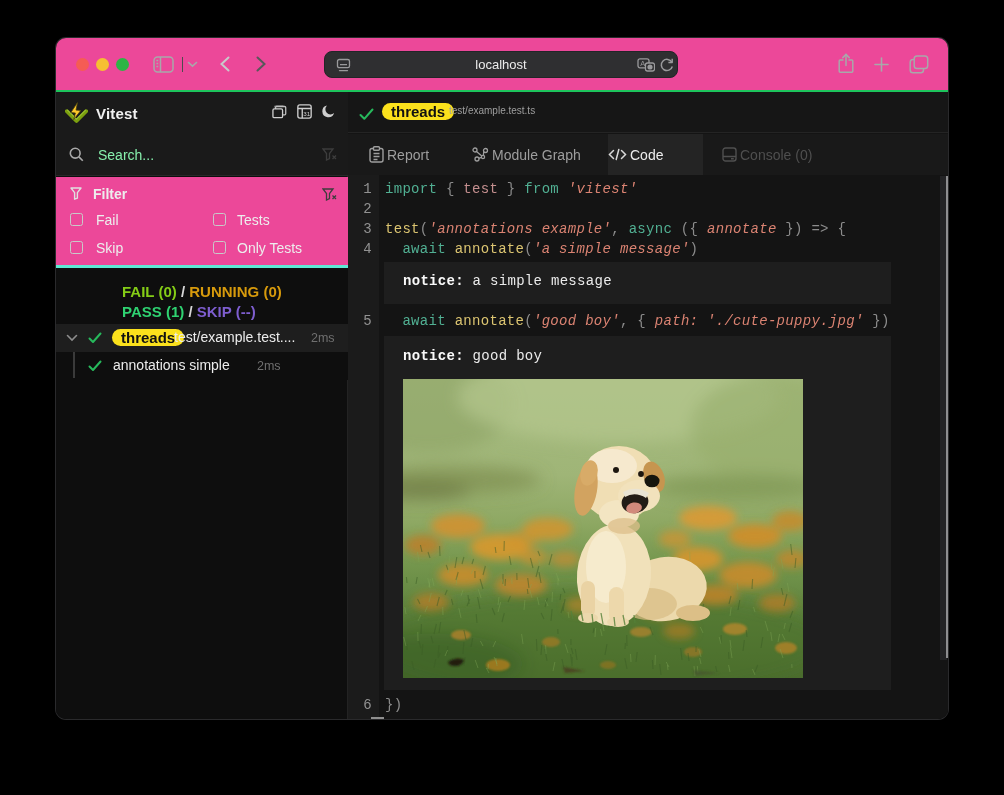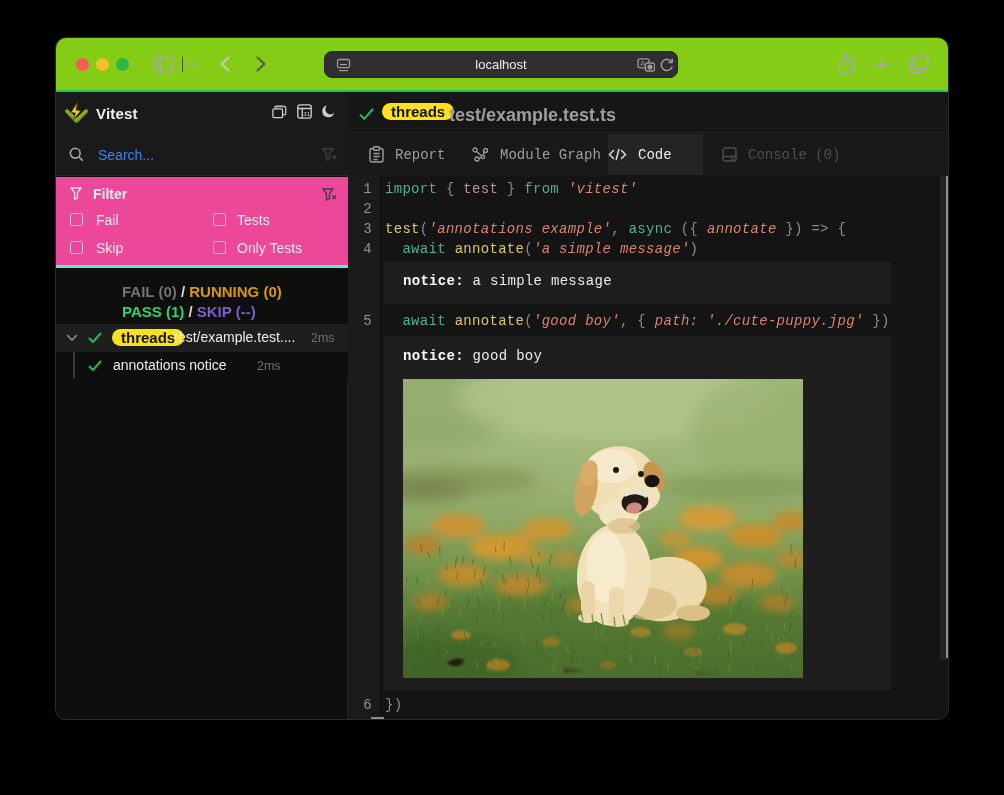--- a/index.html
+++ b/index.html
@@ -2,59 +2,59 @@
 <html><head>
 <meta charset="utf-8">
 <style>
   * { margin:0; padding:0; box-sizing:border-box; }
   html,body { width:1004px; height:795px; background:#000; overflow:hidden;
     font-family:"Liberation Sans", sans-serif; }
   .window { position:absolute; left:56px; top:38px; width:892px; height:681px;
     border-radius:10px; overflow:hidden; background:#141414;
     box-shadow:0 0 0 1px rgba(120,120,125,0.35); }
   
-  .titlebar { position:absolute; left:0; top:0; width:892px; height:52px; background:#84cc16; }
+  .titlebar { position:absolute; left:0; top:0; width:892px; height:52px; background:#ec4899; }
   .tl { position:absolute; top:19.5px; width:13px; height:13px; border-radius:50%; }
   .tl.r { left:19.5px; background:#f55c54; }
   .tl.y { left:39.5px; background:#f6bf32; }
   .tl.g { left:59.5px; background:#2db545; }
   .greenline { position:absolute; left:0; top:52px; width:892px; height:2px; background:#1dc45c; }
   .ticon { position:absolute; color:#a5a5a7; }
   
   .urlbar { position:absolute; left:268px; top:12.5px; width:354px; height:27px;
     background:#2f2f31; border:1px solid #242428; border-radius:8px; }
   .urltext { position:absolute; left:0; right:0; top:5.5px; text-align:center;
     font-size:13px; color:#ececec; }
   
   .app { position:absolute; left:0; top:54px; width:892px; height:627px; background:#0e0e0e; }
   .sidebar { position:absolute; left:0; top:0; width:292px; height:627px; background:#0e0e0e; border-right:1px solid #232323; }
   .sb-header { position:absolute; left:0; top:0; width:292px; height:51px; background:#1a1a1a; border-bottom:1px solid #282828; }
   .vitest-t { position:absolute; left:40px; top:13px; font-size:15px; font-weight:700; color:#f1f1f1; letter-spacing:.2px; }
   .sb-search { position:absolute; left:0; top:42px; width:292px; height:42px; background:#1a1a1a; border-bottom:1px solid #282828; }
-  .search-ph { position:absolute; left:42px; top:13px; font-size:14px; color:#3b82f6; }
+  .search-ph { position:absolute; left:42px; top:13px; font-size:14px; color:#86efac; }
   .sb-filter { position:absolute; left:0; top:85px; width:292px; height:91px; background:#ec4899; border-bottom:3px solid #5eead4; }
   .filter-t { position:absolute; left:37px; top:9px; font-size:14px; font-weight:700; color:#ededed; }
   .cb { position:absolute; width:13px; height:13px; border:1.5px solid #c9c9c9; border-radius:2.5px; background:transparent; }
   .cb-l { position:absolute; font-size:14px; color:#ededed; }
   
   .counts { position:absolute; left:0; top:176px; width:292px; height:56px; background:#0e0e0e; font-size:15px; font-weight:700; }
   .counts div { position:absolute; left:66px; white-space:nowrap; }
-  .c-fail { color:#737373; } .c-run { color:#d79a0c; } .c-pass { color:#2fd271; } .c-skip { color:#7e5ecf; } .c-sep { color:#d8d8d8; }
+  .c-fail { color:#84cc16; } .c-run { color:#d79a0c; } .c-pass { color:#2fd271; } .c-skip { color:#7e5ecf; } .c-sep { color:#d8d8d8; }
   
   .trow1 { position:absolute; left:0; top:232px; width:292px; height:28px; background:#1e1e1e; }
   .trow2 { position:absolute; left:0; top:260px; width:292px; height:28px; background:#0e0e0e; }
   .pill { display:inline-block; background:#fbe11c; color:#111; font-size:15px; font-weight:700;
     border-radius:9px; padding:2.5px 9px 2.5px 9px; line-height:12px; }
   .fname { font-size:14px; color:#ececec; }
   .ms { font-size:12.5px; color:#6f6f6f; }
   
   .main { position:absolute; left:292px; top:0; width:600px; height:627px; background:#141414; }
   .topbar { position:absolute; left:0; top:0; width:600px; height:41px; background:#161616; border-bottom:1px solid #242424; }
   .tabs { position:absolute; left:0; top:42px; width:600px; height:41px; background:#191919; }
-  .tab { position:absolute; top:0; height:41px; display:flex; align-items:center; gap:11px; font-size:14px; color:#9e9e9e;font-family:Liberation Mono, monospace; }
+  .tab { position:absolute; top:0; height:41px; display:flex; align-items:center; gap:3px; font-size:14px; color:#9e9e9e; }
   .tab.active { background:#242424; color:#ededed; }
   
   .code { position:absolute; left:0; top:83px; width:600px; height:544px; background:#141414;
     font-family:"Liberation Mono", monospace; font-size:14px; letter-spacing:0.3px; }
   .cl { position:absolute; height:20px; line-height:20px; white-space:pre; }
   .lnum { position:absolute; width:24px; text-align:right; color:#929292; height:20px; line-height:20px; }
   .tok-k { color:#51b093; } .tok-p { color:#8c8c8c; } .tok-v { color:#c48f8f; }
   .tok-s { color:#db8372;font-style:italic; } .tok-f { color:#dcc571; }
   .notice { position:absolute; left:36px; width:507px; background:#1e1e1e; }
   .ntext { position:absolute; left:19px; color:#ebebeb; white-space:pre; }
@@ -186,31 +186,31 @@
         </svg>
         <span class="pill" style="position:absolute; left:56px; top:5px;">threads</span>
         <span class="fname" style="position:absolute; left:118px; top:5px;">test/example.test....</span>
         <span class="ms" style="position:absolute; left:255px; top:7px;">2ms</span>
       </div>
       <div class="trow2">
         <div style="position:absolute; left:17px; top:0px; width:1.5px; height:26px; background:#3a3a3a;"></div>
         <svg style="position:absolute; left:32px; top:8px;" width="14" height="12" viewBox="0 0 14 12" fill="none" stroke="#27b95c" stroke-width="2" stroke-linecap="round" stroke-linejoin="round">
           <path d="M1.5 6.5 L5 10 L12.5 1.5"></path>
         </svg>
-        <span class="fname" style="position:absolute; left:57px; top:5px;">annotations notice</span>
+        <span class="fname" style="position:absolute; left:57px; top:5px;">annotations simple</span>
         <span class="ms" style="position:absolute; left:201px; top:7px;">2ms</span>
       </div>
     </div>
     <div class="main">
       <div class="topbar">
         <svg style="position:absolute; left:11px; top:16px;" width="15" height="13" viewBox="0 0 15 13" fill="none" stroke="#27b95c" stroke-width="2" stroke-linecap="round" stroke-linejoin="round">
           <path d="M1.5 7 L5.3 10.8 L13.5 1.5"></path>
         </svg>
         <span class="pill" style="position:absolute; left:34px; top:11px;">threads</span>
-        <span style="position:absolute; left:101px; top:13px; font-size:18px; color:#9e9e9e;font-weight:bold;">test/example.test.ts</span>
+        <span style="position:absolute; left:101px; top:13px; font-size:10px; color:#9e9e9e;">test/example.test.ts</span>
       </div>
       <div class="tabs">
         <div class="tab" style="left:21px;">
           <svg width="15" height="17" viewBox="0 0 15 17" fill="none" stroke="#9e9e9e" stroke-width="1.4">
             <rect x="1" y="2.5" width="13" height="13.5" rx="2"></rect>
             <rect x="4.5" y="0.8" width="6" height="3.4" rx="1" fill="#191919"></rect>
             <line x1="4.5" y1="7.5" x2="10.5" y2="7.5"></line>
             <line x1="4.5" y1="10.5" x2="10.5" y2="10.5"></line>
             <line x1="4.5" y1="13.5" x2="8.5" y2="13.5"></line>
           </svg>

